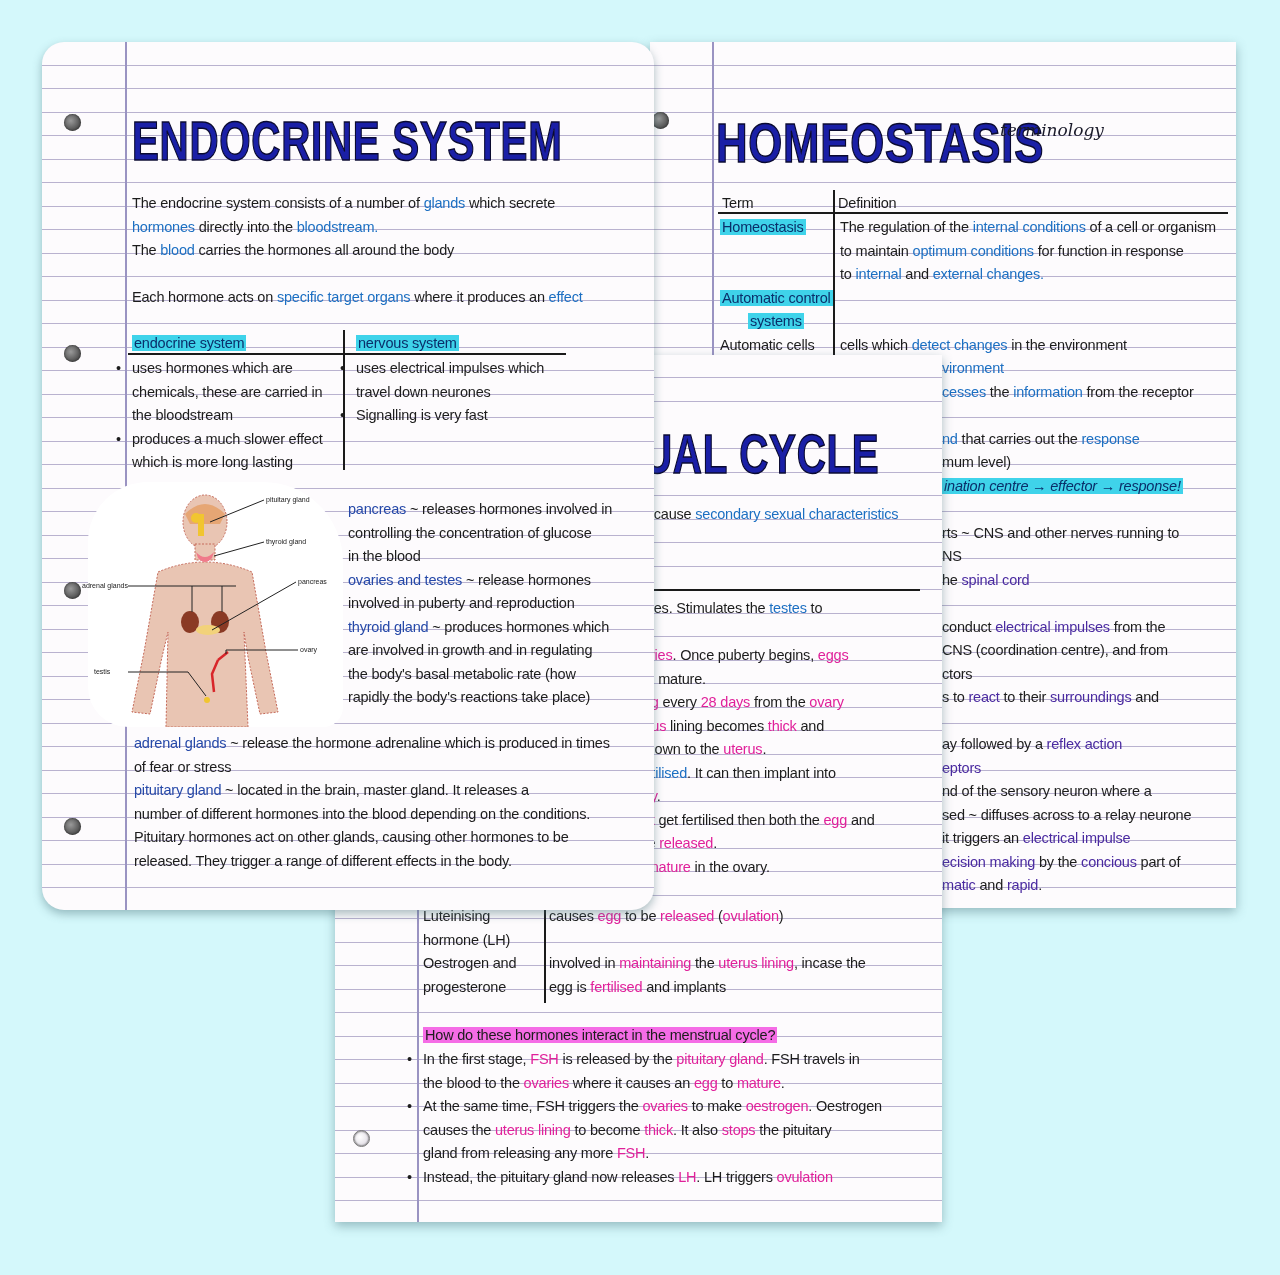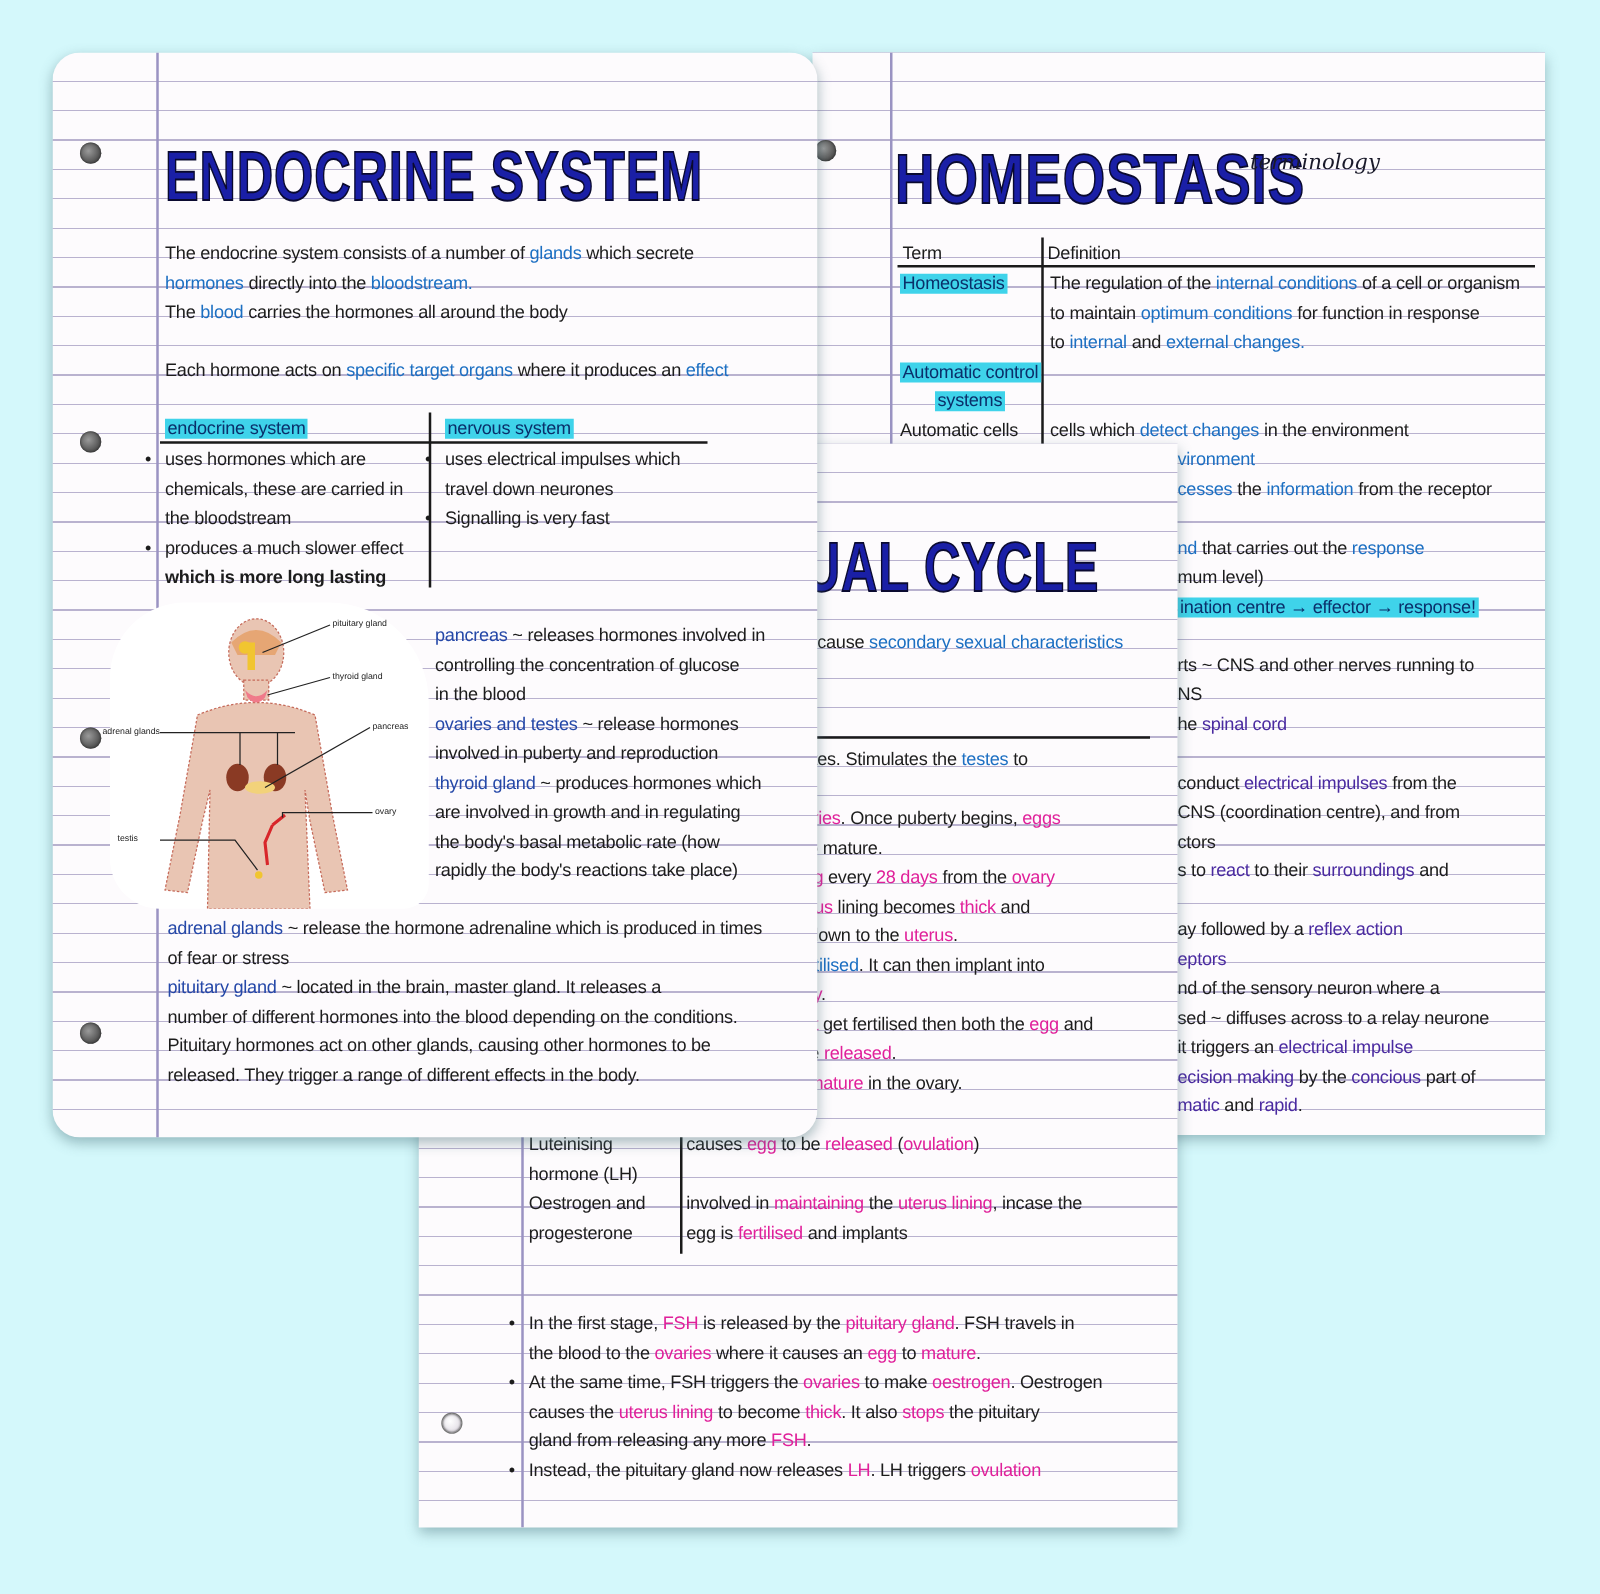--- a/index.html
+++ b/index.html
@@ -89,21 +89,21 @@
       <div class="txt" style="left: 70px; top: 268px; margin-left: 28px;"><span class="hl-cyan">systems</span></div>
       <div class="txt" style="left: 70px; top: 291.5px;"><span>Automatic cells</span></div>
       <div class="txt" style="left: 190px; top: 291.5px;"><span>cells which </span><span class="blue">detect changes</span><span> in the environment</span></div>
     </div>
   <div id="homeo-right">
       <div class="txt" style="left: 292px; top: 315px;"><span class="blue">vironment</span></div>
       <div class="txt" style="left: 292px; top: 338.5px;"><span class="blue">cesses</span><span> the </span><span class="blue">information</span><span> from the receptor</span></div>
       <div class="txt" style="left: 292px; top: 362px;"></div>
       <div class="txt" style="left: 292px; top: 385.5px;"><span class="blue">nd</span><span> that carries out the </span><span class="blue">response</span></div>
       <div class="txt" style="left: 292px; top: 409px;"><span>mum level)</span></div>
-      <div class="txt" style="left: 292px; top: 432.5px;"><span class="hl-cyan">ination centre → effector → response!</span></div>
+      <div class="txt" style="left: 292px; top: 432.5px; font-style: italic;"><span class="hl-cyan">ination centre → effector → response!</span></div>
       <div class="txt" style="left: 292px; top: 456px;"></div>
       <div class="txt" style="left: 292px; top: 479.5px;"><span>rts ~ CNS and other nerves running to</span></div>
       <div class="txt" style="left: 292px; top: 503px;"><span>NS</span></div>
       <div class="txt" style="left: 292px; top: 526.5px;"><span>he </span><span class="purple">spinal cord</span></div>
       <div class="txt" style="left: 292px; top: 550px;"></div>
       <div class="txt" style="left: 292px; top: 573.5px;"><span> conduct </span><span class="purple">electrical impulses</span><span> from the</span></div>
       <div class="txt" style="left: 292px; top: 597px;"><span> CNS (coordination centre), and from</span></div>
       <div class="txt" style="left: 292px; top: 620.5px;"><span>ctors</span></div>
       <div class="txt" style="left: 292px; top: 644px;"><span>s to </span><span class="purple">react</span><span> to their </span><span class="purple">surroundings</span><span> and</span></div>
       <div class="txt" style="left: 292px; top: 667.5px;"></div>
@@ -145,20 +145,23 @@
   <div id="hormone-table">
       <div class="txt" style="left: 88px; top: 550px;"><span>Luteinising</span></div>
       <div class="txt" style="left: 88px; top: 573.5px;"><span>hormone (LH)</span></div>
       <div class="txt" style="left: 214px; top: 550px;"><span>causes </span><span class="pink">egg</span><span> to be </span><span class="pink">released</span><span> (</span><span class="pink">ovulation</span><span>)</span></div>
       <div class="txt" style="left: 88px; top: 597px;"><span>Oestrogen and</span></div>
       <div class="txt" style="left: 88px; top: 620.5px;"><span>progesterone</span></div>
       <div class="txt" style="left: 214px; top: 597px;"><span>involved in </span><span class="pink">maintaining</span><span> the </span><span class="pink">uterus lining</span><span>, incase the</span></div>
       <div class="txt" style="left: 214px; top: 620.5px;"><span>egg is </span><span class="pink">fertilised</span><span> and implants</span></div>
     </div>
 
+  <div class="txt" style="left:88px; top:669px;">
+    <span class="hl-pink">How do these hormones interact in the menstrual cycle?</span>
+  </div>
   <div id="answer-bullets">
       <div class="txt bullet" style="left: 88px; top: 693px;"><span>In the first stage, </span><span class="pink">FSH</span><span> is released by the </span><span class="pink">pituitary gland</span><span>. FSH travels in</span></div>
       <div class="txt" style="left: 88px; top: 716.5px;"><span>the blood to the </span><span class="pink">ovaries</span><span> where it causes an </span><span class="pink">egg</span><span> to </span><span class="pink">mature</span><span>.</span></div>
       <div class="txt bullet" style="left: 88px; top: 740px;"><span>At the same time, FSH triggers the </span><span class="pink">ovaries</span><span> to make </span><span class="pink">oestrogen</span><span>. Oestrogen</span></div>
       <div class="txt" style="left: 88px; top: 763.5px;"><span>causes the </span><span class="pink">uterus lining</span><span> to become </span><span class="pink">thick</span><span>. It also </span><span class="pink">stops</span><span> the pituitary</span></div>
       <div class="txt" style="left: 88px; top: 787px;"><span>gland from releasing any more </span><span class="pink">FSH</span><span>.</span></div>
       <div class="txt bullet" style="left: 88px; top: 810.5px;"><span>Instead, the pituitary gland now releases </span><span class="pink">LH</span><span>. LH triggers </span><span class="pink">ovulation</span></div>
     </div>
 </div>
 
@@ -185,21 +188,21 @@
     <span class="hl-cyan">endocrine system</span>
   </div>
   <div class="txt" style="left:314px; top:290px;">
     <span class="hl-cyan">nervous system</span>
   </div>
   <div id="comp-left">
       <div class="txt bullet" style="left: 90px; top: 315px;"><span>uses hormones which are</span></div>
       <div class="txt" style="left: 90px; top: 338.5px;"><span>chemicals, these are carried in</span></div>
       <div class="txt" style="left: 90px; top: 362px;"><span>the bloodstream</span></div>
       <div class="txt bullet" style="left: 90px; top: 385.5px;"><span>produces a much slower effect</span></div>
-      <div class="txt" style="left: 90px; top: 409px; font-weight: bold;"><span>which is more long lasting</span></div>
+      <div class="txt" style="left: 90px; top: 409px;"><span>which is more long lasting</span></div>
     </div>
   <div id="comp-right">
       <div class="txt bullet" style="left: 314px; top: 315px;"><span>uses electrical impulses which</span></div>
       <div class="txt" style="left: 314px; top: 338.5px;"><span>travel down neurones</span></div>
       <div class="txt bullet" style="left: 314px; top: 362px;"><span>Signalling is very fast</span></div>
     </div>
 
   <div class="diagram" style="left:46px; top:440px;">
     <svg width="255" height="245" viewBox="0 0 255 245">
       <g fill="#e9c5b3" stroke="#c56a5a" stroke-width="1" stroke-dasharray="2 1.5">

